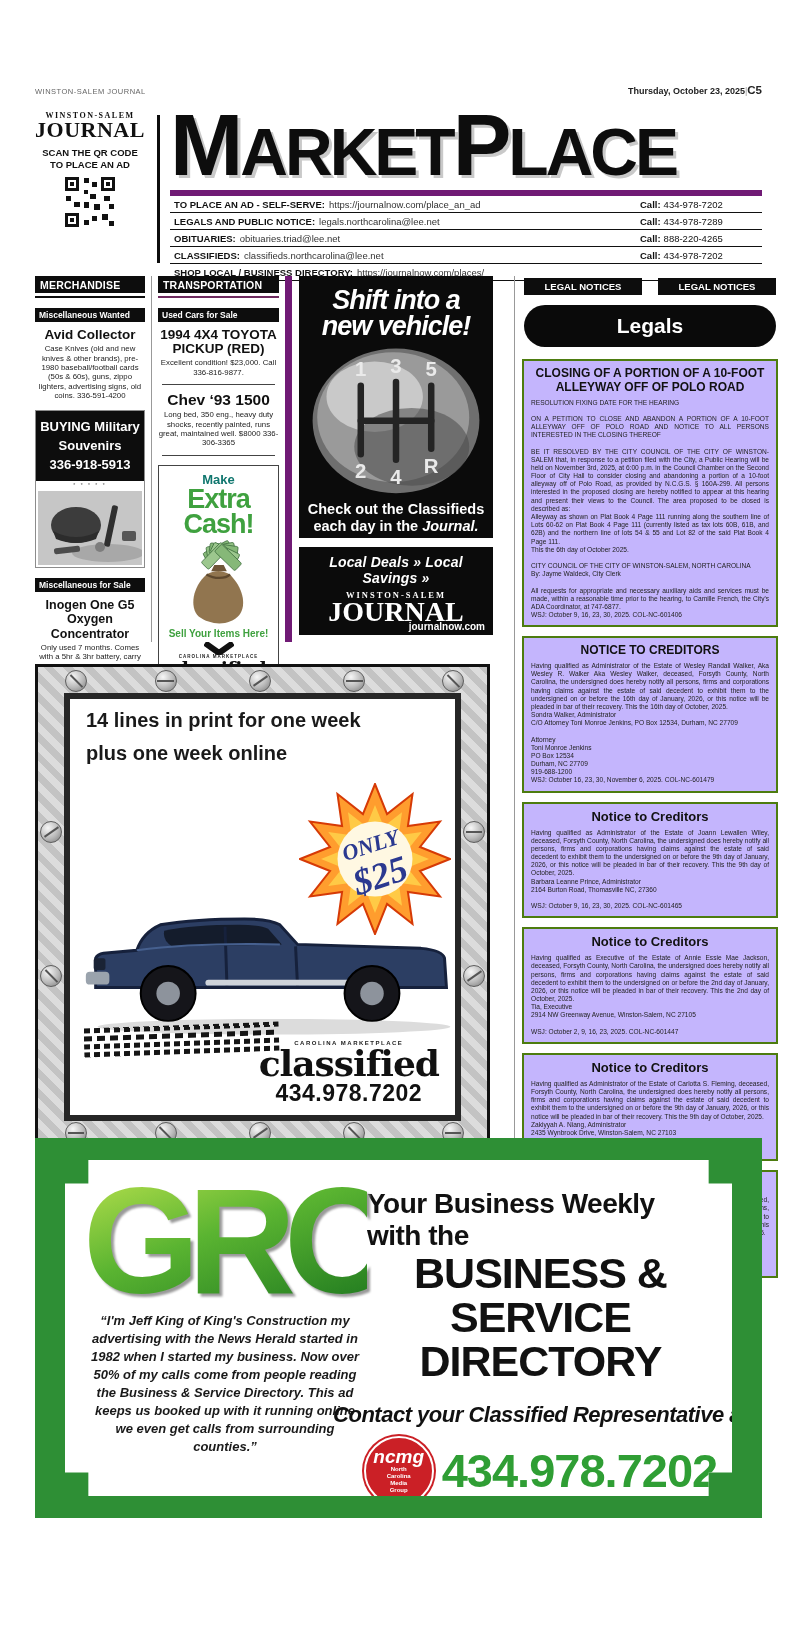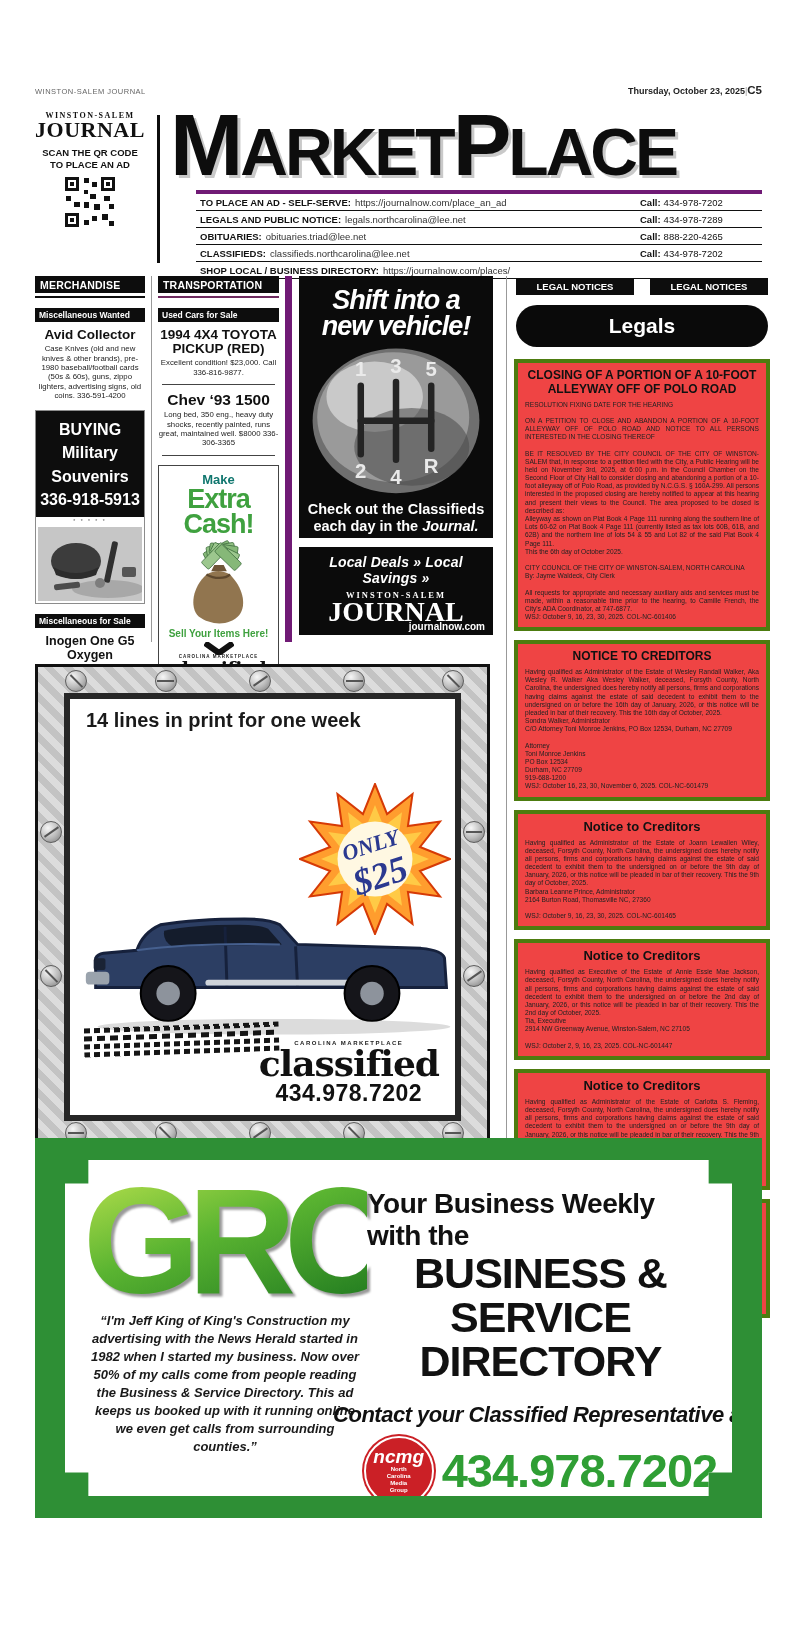--- a/index.html
+++ b/index.html
@@ -20,29 +20,29 @@
   .wsj-top{font-family:"Liberation Serif",serif;font-size:8px;letter-spacing:1.5px;font-weight:bold;}
   .wsj-main{font-family:"Liberation Serif",serif;font-size:22px;font-weight:800;letter-spacing:.5px;line-height:.95;}
   .qr-cap{font-size:9.5px;font-weight:800;margin-top:6px;line-height:1.25;}
   .qr-box{margin:5px auto 0;width:52px;height:52px;}
   .mast-divider{width:3px;background:#0d0d0d;margin:12px 10px 0 12px;height:148px;flex:none;}
   .mast-right{flex:1;min-width:0;}
   .mast-title{font-weight:800;line-height:.9;white-space:nowrap;letter-spacing:-3px;
               color:#0d0d0d;text-shadow:3px 3px 0 #c9c9c9;margin-top:2px;}
   .mt-big{font-size:88px;}
   .mt-small{font-size:66px;}
-  .contact-table{margin-top:6px;border-top:4px solid #701a75;margin-left:26px;}
+  .contact-table{margin-top:6px;border-top:6px solid #701a75;}
   .contact-row{display:flex;align-items:baseline;border-bottom:1px solid #111;padding:2.5px 4px;font-size:9.5px;}
   .c-label{font-weight:800;margin-right:4px;white-space:nowrap;}
   .c-value{flex:1;color:#333;white-space:nowrap;overflow:hidden;}
   .c-call{width:118px;flex:none;display:flex;gap:3px;}
   .c-call-label{font-weight:800;}
 
   
-  .main{position:absolute;top:276px;left:35px;width:727px;display:flex;gap:16px;align-items:flex-start;}
+  .main{position:absolute;top:276px;left:35px;width:727px;display:flex;gap:24px;align-items:flex-start;}
   .left-area{width:455px;flex:none;}
   .cols-row{display:flex;height:366px;}
   .col-merch{width:110px;flex:none;}
   .col-trans{width:128px;flex:none;border-left:1px solid #999;margin-left:6px;padding-left:6px;box-sizing:border-box;}
   .col-shift{flex:1;border-left:7px solid #701a75;margin-left:6px;padding-left:7px;box-sizing:border-box;
              display:flex;flex-direction:column;}
   .legals-col{width:264px;flex:none;border-left:1px solid #999;padding-left:7px;box-sizing:border-box;}
 
   .sec-bar{background:#0d0d0d;color:#fff;font-weight:800;font-size:10.5px;padding:2.5px 5px;letter-spacing:.2px;}
   .sec-rule{height:2px;margin:3px 0 0;}
@@ -50,21 +50,21 @@
   .rule-purple{background:#6e2a5e;}
   .sub-bar{background:#0d0d0d;color:#fff;font-weight:800;font-size:8.5px;padding:2px 4px;margin:10px 0 6px;}
 
   .ad{text-align:center;}
   .ad-title{font-weight:800;font-size:13.5px;line-height:1.05;}
   .ad-title-sm{font-weight:800;font-size:12.5px;line-height:1.15;}
   .ad-body{font-size:7.8px;line-height:1.2;color:#222;margin-top:2px;}
   .thin-hr{border:none;border-top:1px solid #444;margin:7px 4px;}
 
   .mil-box{border:1px solid #8c8c8c;margin-top:10px;}
-  .mil-black{background:#0d0d0d;color:#fff;font-weight:800;font-size:16px;line-height:1.45;
+  .mil-black{background:#0d0d0d;color:#fff;font-weight:800;font-size:13px;line-height:1.45;
              text-align:center;padding:7px 2px 6px;}
   .mil-stars{text-align:center;font-size:5px;color:#555;letter-spacing:2px;padding:1px 0;}
   .mil-photo{height:74px;margin:2px;background:#c6c6c6;overflow:hidden;}
 
   .extra-box{border:1px solid #444;margin-top:9px;text-align:center;padding:6px 2px 7px;}
   .ex-make{font-size:13px;font-weight:600;color:#0f766e;}
   .ex-big{font-size:27px;font-weight:800;color:#3fa13f;line-height:.95;letter-spacing:-1px;}
   .ex-money{height:86px;margin:2px auto 0;}
   .ex-sell{font-size:10px;font-weight:800;color:#3fa13f;margin-top:2px;}
   .ex-chev{margin:2px auto 0;width:30px;height:13px;}
@@ -86,21 +86,21 @@
           text-align:center;margin-top:4px;}
   .dj-main{font-family:"Liberation Serif",serif;font-size:28px;font-weight:800;line-height:.85;text-align:center;}
   .dj-site{font-size:10px;font-weight:bold;text-align:right;margin-top:-3px;}
   .dj-call{font-size:10.5px;font-weight:bold;text-align:center;margin-top:2px;}
 
   
   .legal-bars{display:flex;gap:16px;margin:2px 2px 10px;}
   .legal-bar{flex:1;background:#0d0d0d;color:#fff;font-weight:800;font-size:9.5px;text-align:center;padding:3px 0;}
   .legals-pill{background:#0a0a0a;color:#fff;border-radius:24px;text-align:center;
                font-size:21px;font-weight:800;padding:9px 0;margin:0 2px 12px;}
-  .notice{border:4px solid #4d7c0f;padding:6px 7px;margin-bottom:9px;background:#ef4444;}
+  .notice{border:2px solid #4d7c0f;padding:6px 7px;margin-bottom:9px;background:#c4b5fd;}
   .notice-title{text-align:center;font-weight:800;font-size:12px;line-height:1.15;margin-bottom:4px;}
   .notice-body{font-size:6.6px;line-height:1.24;text-align:justify;white-space:pre-line;color:#222;}
 
   
   .truck-ad{margin-top:22px;height:486px;position:relative;border:3px solid #111;box-sizing:border-box;
             background:repeating-linear-gradient(45deg,#dcdcdc 0 7px,#c3c3c3 7px 14px);}
   .screw{position:absolute;width:20px;height:20px;border-radius:50%;border:1px solid #5e5e5e;
          background:radial-gradient(circle at 35% 30%,#f7f7f7,#b9b9b9 55%,#787878 100%);}
   .screw::after{content:"";position:absolute;left:8%;top:45%;width:84%;height:2px;background:#555;}
   .screw:nth-child(odd)::after{transform:rotate(45deg);}
@@ -381,20 +381,21 @@
         <div class="screw" style="top:62%;left:2px;"></div>
         <div class="screw" style="top:32%;right:2px;"></div>
         <div class="screw" style="top:62%;right:2px;"></div>
         <div class="screw" style="bottom:3px;left:6%;"></div>
         <div class="screw" style="bottom:3px;left:26%;"></div>
         <div class="screw" style="bottom:3px;left:47%;"></div>
         <div class="screw" style="bottom:3px;left:68%;"></div>
         <div class="screw" style="bottom:3px;left:90%;"></div>
         <div class="truck-inner">
           <div class="truck-line">14 lines in print for one week</div>
+          <div class="truck-line">plus one week online</div>
           <div class="burst">
             <svg viewBox="0 0 150 150" width="152" height="152">
               <polygon fill="#ff9d2e" stroke="#d63a06" stroke-width="2" points="149,75 119.4,86.9 139.1,112 107.5,107.5 112,139.1 86.9,119.4 75,149 63.1,119.4 38,139.1 42.5,107.5 10.9,112 30.6,86.9 1,75 30.6,63.1 10.9,38 42.5,42.5 38,10.9 63.1,30.6 75,1 86.9,30.6 112,10.9 107.5,42.5 139.1,38 119.4,63.1"></polygon>
               <polygon fill="#ffd24a" opacity="0.85" transform="translate(21 21) scale(0.72)" points="149,75 119.4,86.9 139.1,112 107.5,107.5 112,139.1 86.9,119.4 75,149 63.1,119.4 38,139.1 42.5,107.5 10.9,112 30.6,86.9 1,75 30.6,63.1 10.9,38 42.5,42.5 38,10.9 63.1,30.6 75,1 86.9,30.6 112,10.9 107.5,42.5 139.1,38 119.4,63.1"></polygon>
               <circle cx="75" cy="75" r="37" fill="#fff8e2"></circle>
               <g transform="rotate(-18 75 75)" fill="#2b3990" font-family="Liberation Serif, serif" font-weight="bold" text-anchor="middle">
                 <text x="75" y="68" font-size="22" font-style="italic">ONLY</text>
                 <text x="75" y="104" font-size="36" font-style="italic">$25</text>
               </g>
             </svg>

